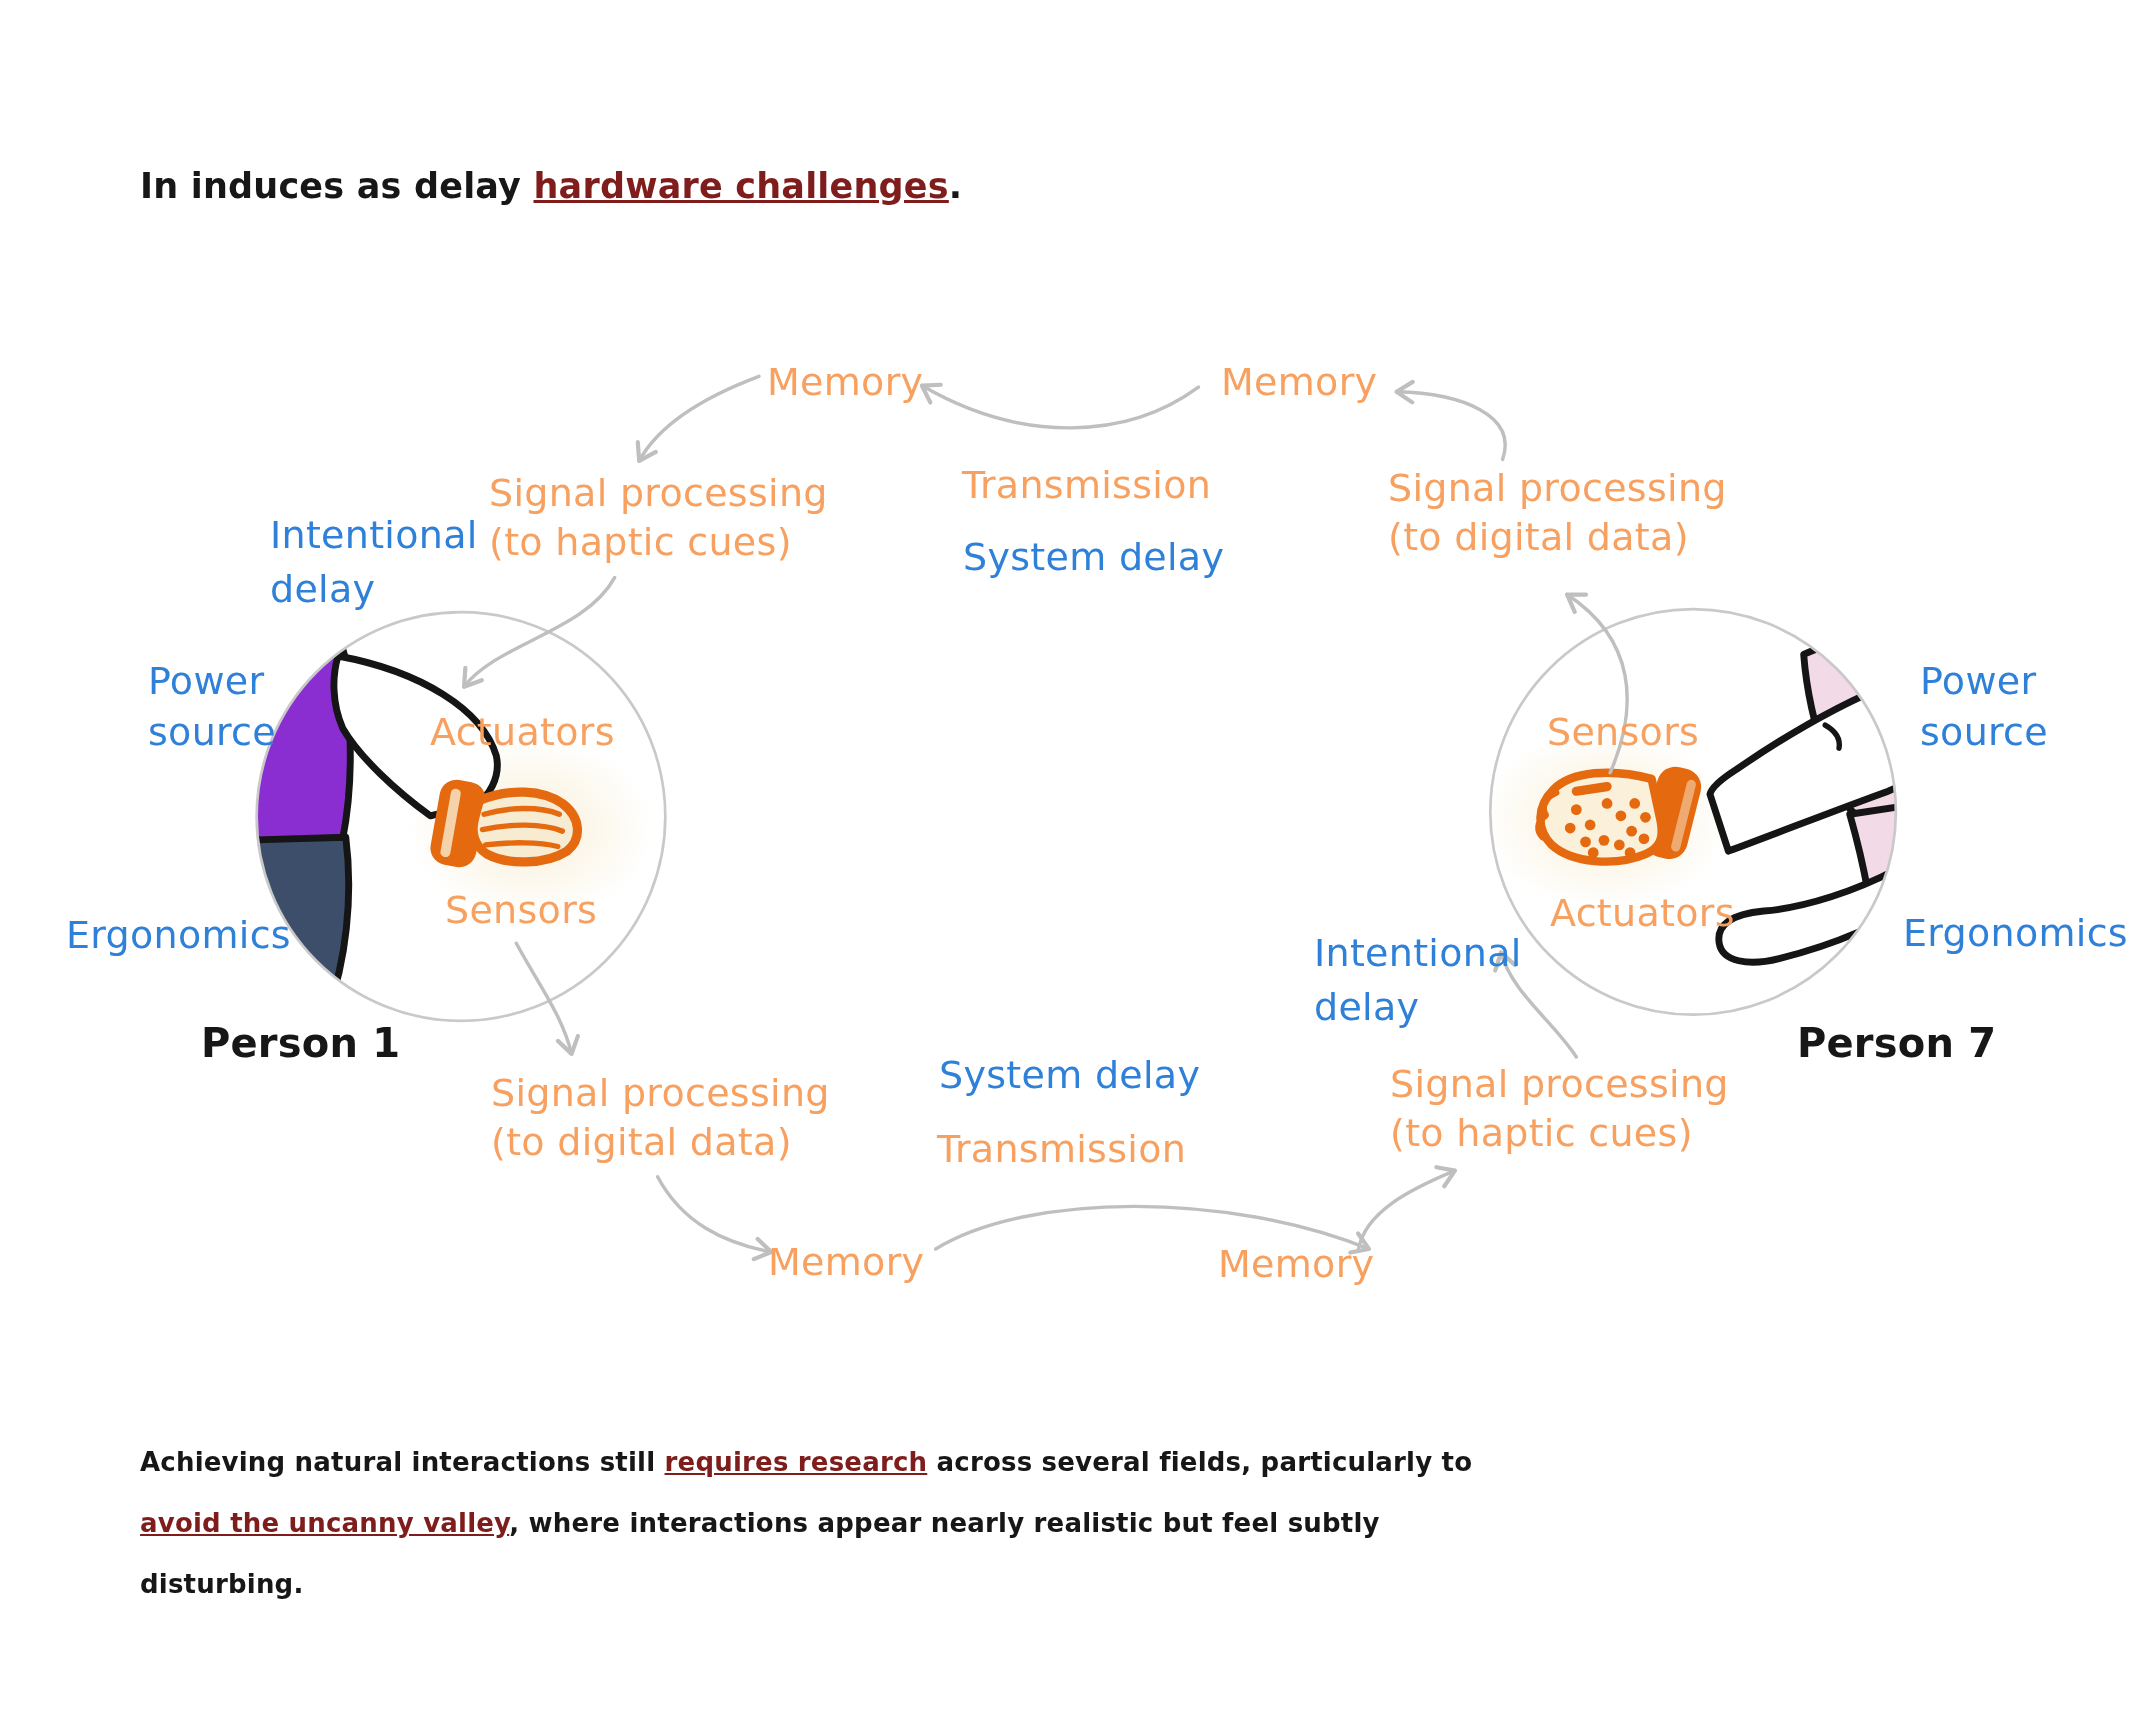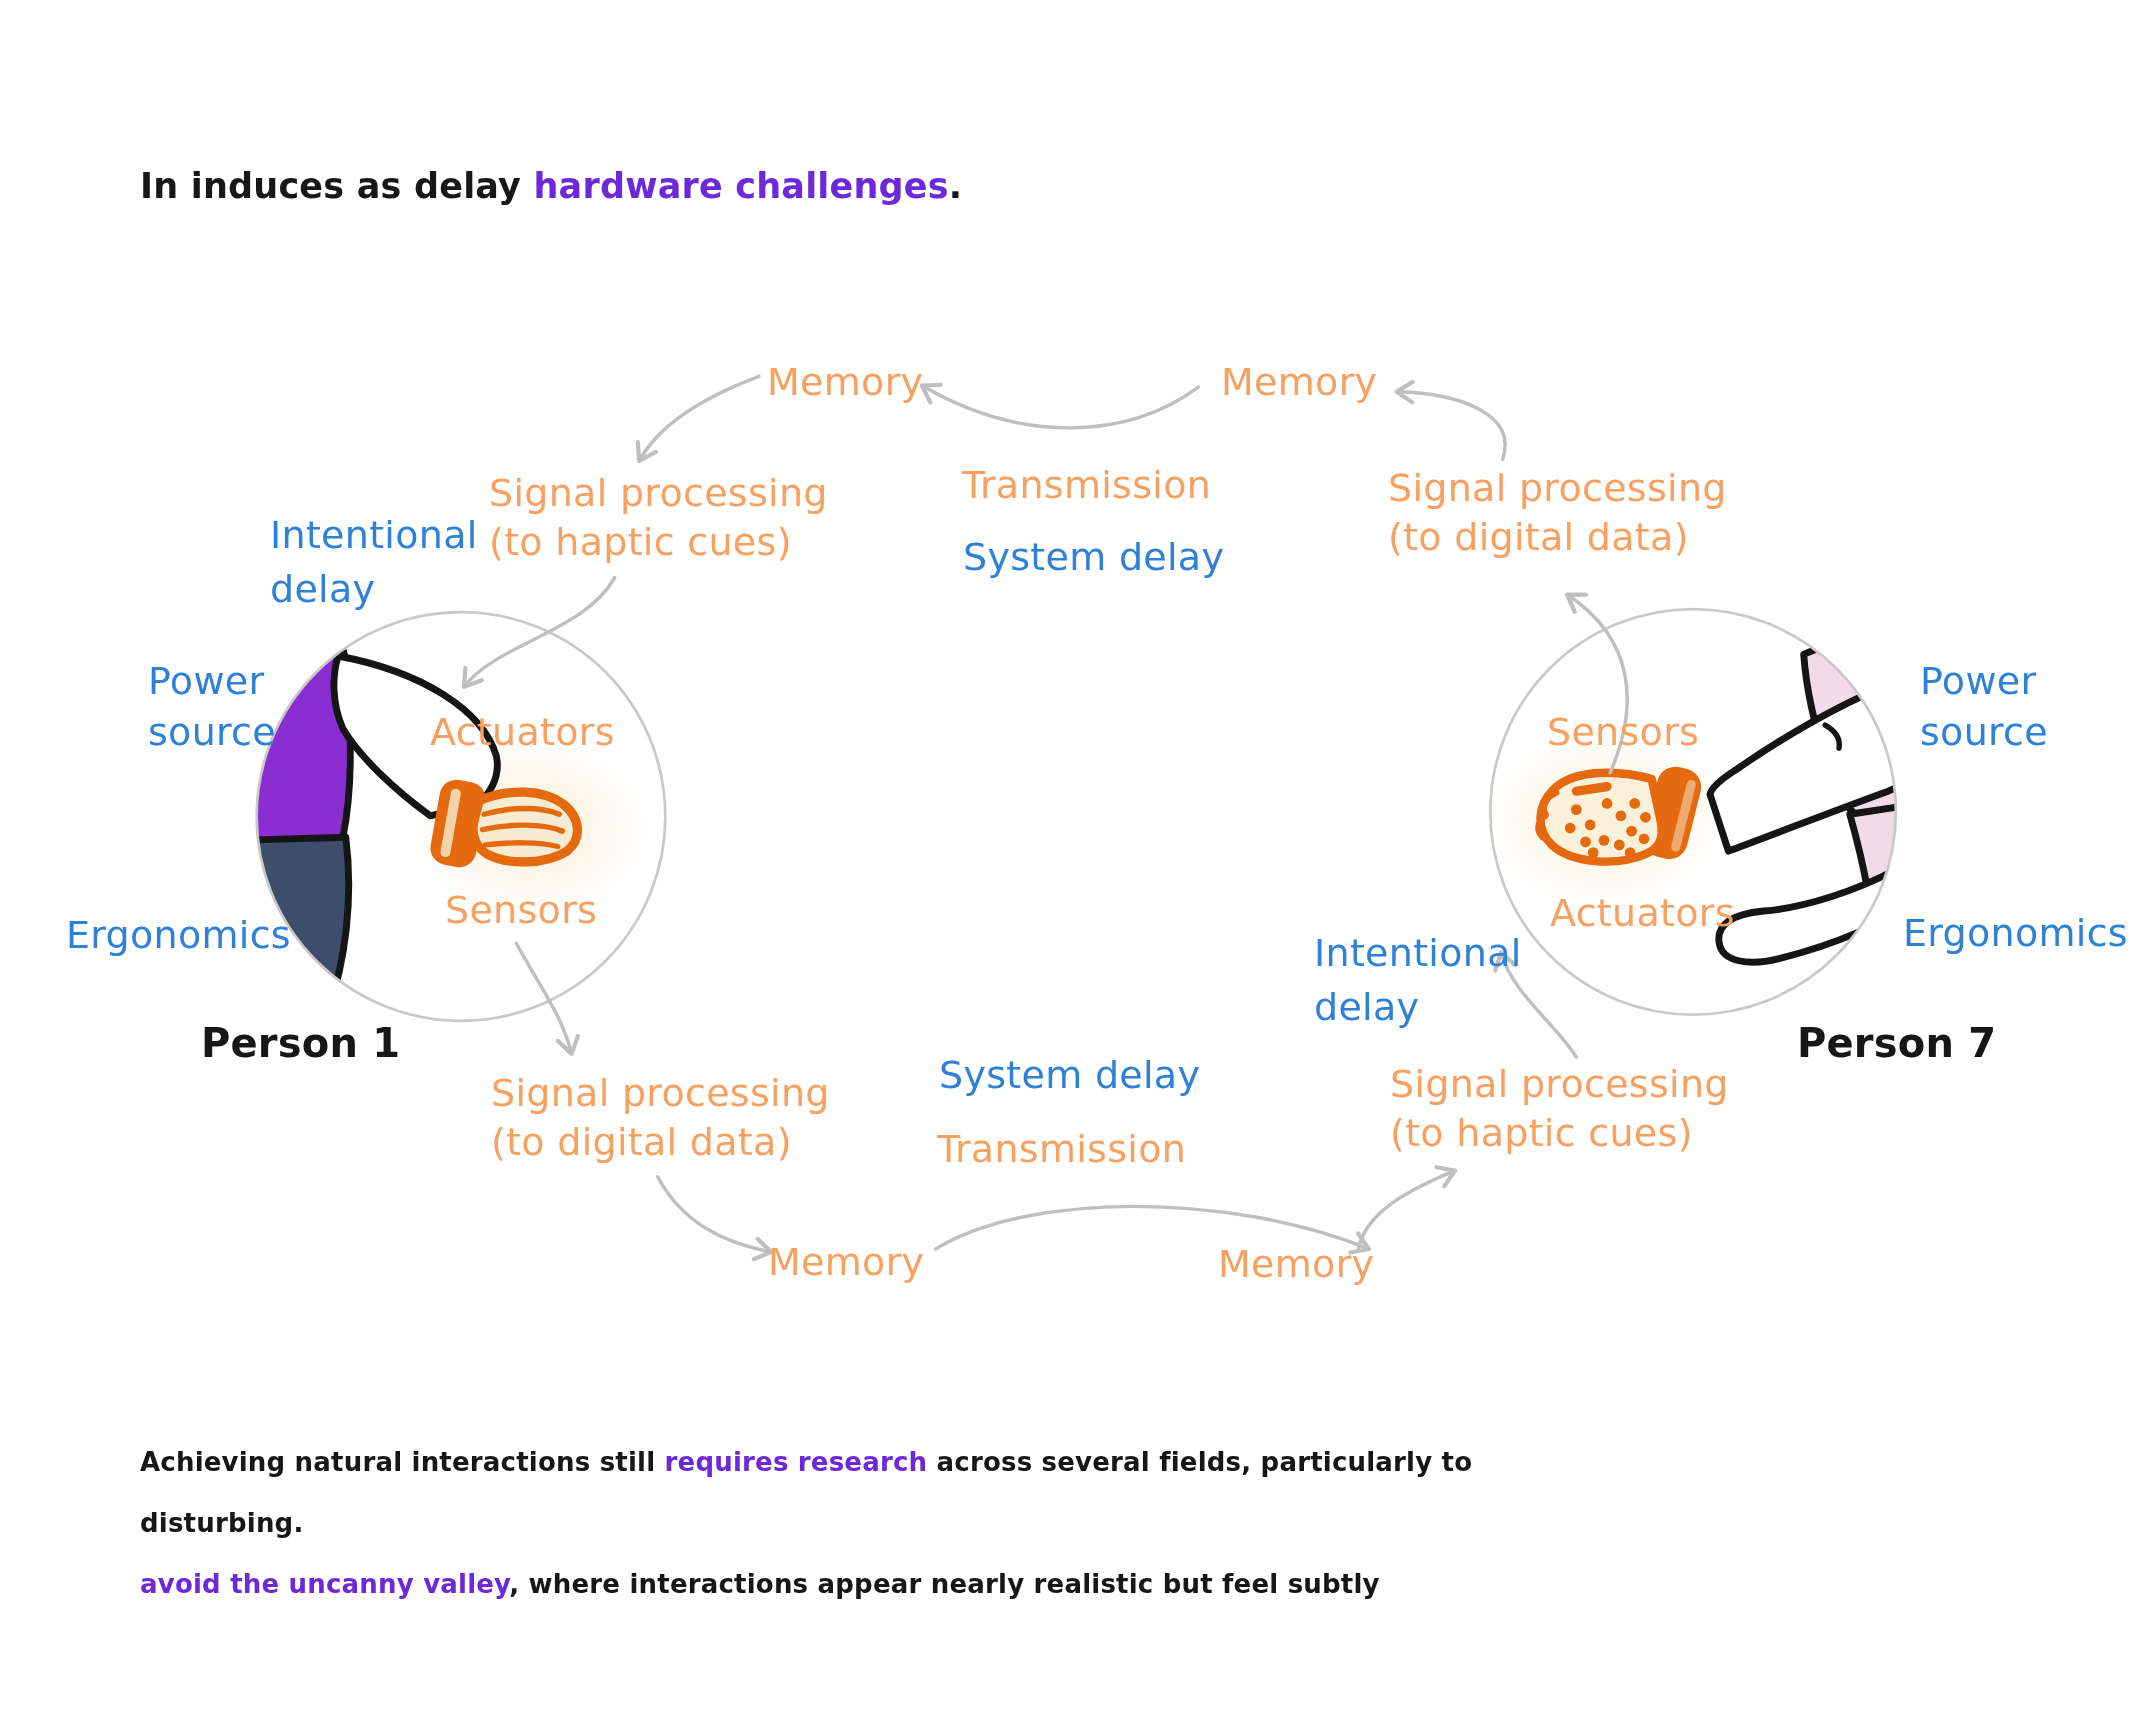--- a/index.html
+++ b/index.html
@@ -12,21 +12,21 @@
   .lbl{
     position:absolute;font-size:38px;color:#F7A05F;line-height:49px;
     letter-spacing:0.3px;white-space:nowrap;
   }
   .lbl.blue{color:#2E80D8;}
   .lbl.black{color:#171717;font-weight:bold;font-size:40px;letter-spacing:0.2px;}
   .title{
     position:absolute;left:140px;top:166px;font-size:35px;font-weight:bold;
     color:#171717;letter-spacing:0.2px;white-space:nowrap;
   }
-  .pnk{color:#6d28d9;}
+  .pnk{color:#7f1d1d;text-decoration:underline;}
   .para{
     position:absolute;left:140px;top:1432px;font-size:26px;font-weight:bold;
     color:#171717;line-height:61px;letter-spacing:0.2px;
   }
   .pline{white-space:nowrap;}
 </style>
 </head>
 <body>
 
 <div class="page">
@@ -171,18 +171,18 @@
   <div class="lbl" style="left:937px;top:1125px;">Transmission</div>
   <div class="lbl" style="left:1390px;top:1060px;">
     <div>Signal processing</div>
     <div>(to haptic cues)</div>
   </div>
   <div class="lbl" style="left:768px;top:1238px;">Memory</div>
   <div class="lbl" style="left:1218px;top:1240px;">Memory</div>
 
   <div class="para">
     <div class="pline"><span>Achieving natural interactions still </span><span class="pnk">requires research</span><span> across several fields, particularly to</span></div>
+    <div class="pline"><span class="pnk">avoid the uncanny valley</span><span>, where interactions appear nearly realistic but feel subtly</span></div>
     <div class="pline"><span>disturbing.</span></div>
-    <div class="pline"><span class="pnk">avoid the uncanny valley</span><span>, where interactions appear nearly realistic but feel subtly</span></div>
   </div>
 
 </div>
 
 
 </body></html>

